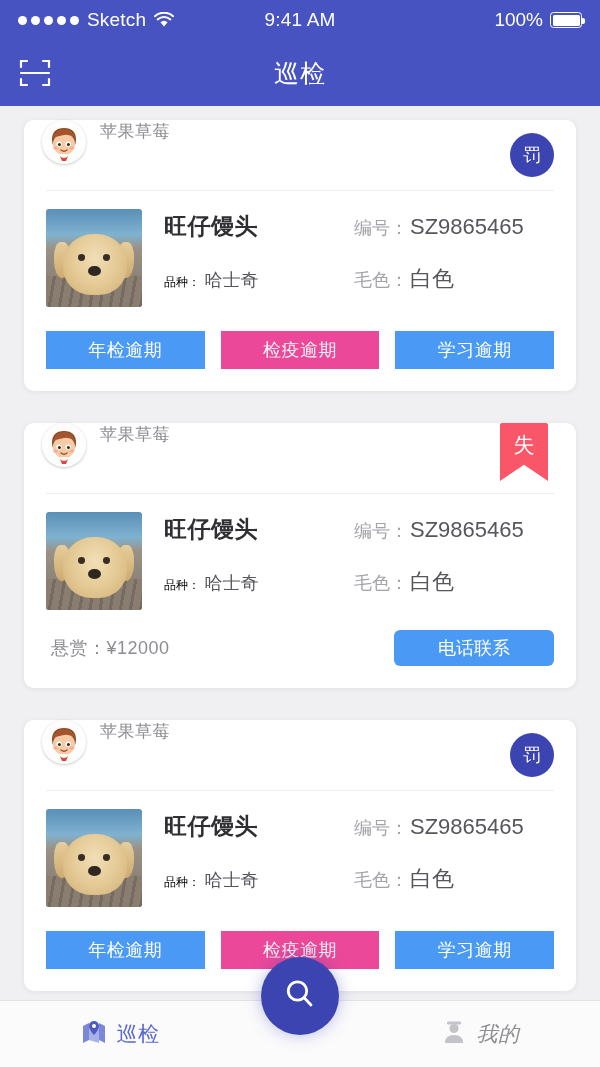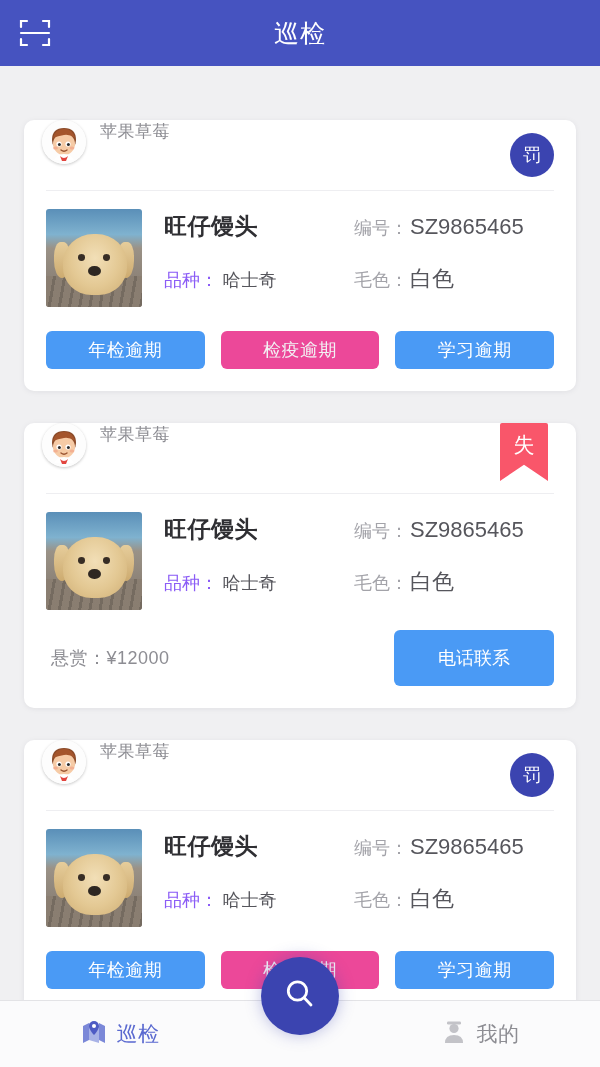--- a/index.html
+++ b/index.html
@@ -164,76 +164,102 @@
   .info-line { display: flex; align-items: baseline; }
   .info-line + .info-line { margin-top: 22px; }
   .pet-name {
     width: 190px; font-size: 23px; font-weight: bold; color: #2f2f33;
     letter-spacing: .5px;
   }
   .kv { display: flex; align-items: baseline; }
   .kv .k { color: #a3a3a9; font-size: 18px; }
   .kv .v { color: #56565c; font-size: 22px; margin-left: 2px; }
   .pet-attr { width: 190px; }
-  .pet-attr .k { color: #8b5cf6; font-size: 18px; }
+  .pet-attr .k { color: #000000; font-size: 12px; }
   .pet-attr .v { color: #56565c; font-size: 18px; }
 
   
   .actions {
     display: flex; gap: 16px; padding: 24px 22px 22px 22px;
   }
   .btn {
-    flex: 1; height: 38px; border: none; border-radius: 6px;
+    flex: 1; height: 38px; border: none; border-radius: 0;
     font-size: 18px; letter-spacing: .5px; cursor: pointer;
     font-family: "Liberation Sans", "DejaVu Sans", sans-serif;
   }
   .btn-primary { background: #4a9af5; color: #ffffff; }
   .btn-disabled { background: #ec4899; color: #f2f2f4; }
 
   
   .reward-row {
     display: flex; align-items: center; justify-content: space-between;
     padding: 20px 22px 22px 27px;
   }
   .reward-text { color: #8d8d93; font-size: 18px; letter-spacing: .5px; }
   .btn-call {
-    width: 160px; height: 56px; border: none; border-radius: 6px;
+    width: 160px; height: 36px; border: none; border-radius: 6px;
     background: #4a9af5; color: #fff; font-size: 18px; cursor: pointer;
     font-family: "Liberation Sans", "DejaVu Sans", sans-serif;
   }
 
   
   .tabbar {
     position: absolute; left: 0; right: 0; bottom: 0; height: 67px;
     background: #fbfbfc; border-top: 1px solid #e3e3e6;
     display: flex; align-items: center;
   }
   .tab {
     flex: 1; display: flex; align-items: center; justify-content: center;
     gap: 10px; cursor: pointer;
   }
   .tab-label { font-size: 21px; letter-spacing: .5px; }
   .tab-active .tab-label { color: #5b6ad0; }
-  .tab-inactive .tab-label { color: #8d8d93; }
+  .tab-inactive .tab-label { color: #8d8d93; font-style: italic; }
   .tab-spacer { width: 120px; }
 
   .fab {
     position: absolute; left: 50%; transform: translateX(-50%);
     bottom: 32px; width: 78px; height: 78px; border-radius: 50%;
     background: #3b44b0;
     box-shadow: 0 0 16px rgba(59,68,176,0.35);
     display: flex; align-items: center; justify-content: center;
     cursor: pointer; z-index: 5;
   }
 </style>
 </head>
 <body>
 
 <div id="app">
 
+  <div class="statusbar">
+    <div class="sb-left">
+      <div class="sb-dots">
+        <i></i>
+          <i></i>
+          <i></i>
+          <i></i>
+          <i></i>
+      </div>
+      <span class="sb-carrier">Sketch</span>
+      <span class="wifi-icon">
+        <svg width="20" height="16" viewBox="0 0 20 16">
+          <path d="M10 14.4 L6.4 10.2 A5.6 5.6 0 0 1 13.6 10.2 Z" fill="#fff"></path>
+          <path d="M3.6 7.4 A9.6 9.6 0 0 1 16.4 7.4" stroke="#fff" stroke-width="2" fill="none" stroke-linecap="round"></path>
+          <path d="M0.9 4.2 A13.5 13.5 0 0 1 19.1 4.2" stroke="#fff" stroke-width="2" fill="none" stroke-linecap="round"></path>
+        </svg>
+      </span>
+    </div>
+    <div class="sb-center">9:41 AM</div>
+    <div class="sb-right">
+      <span class="sb-batt-text">100%</span>
+      <span class="battery">
+          <span></span>
+        </span>
+    </div>
+  </div>
 
   <div class="navbar">
     <span class="scan-icon">
       <svg width="34" height="34" viewBox="0 0 34 34">
         <g stroke="#ffffff" stroke-width="2.2" fill="none" stroke-linecap="round">
           <path d="M3 11 V5 H9"></path>
           <path d="M25 5 H31 V11"></path>
           <path d="M31 23 V29 H25"></path>
           <path d="M9 29 H3 V23"></path>
           <path d="M3 17 H31"></path>

